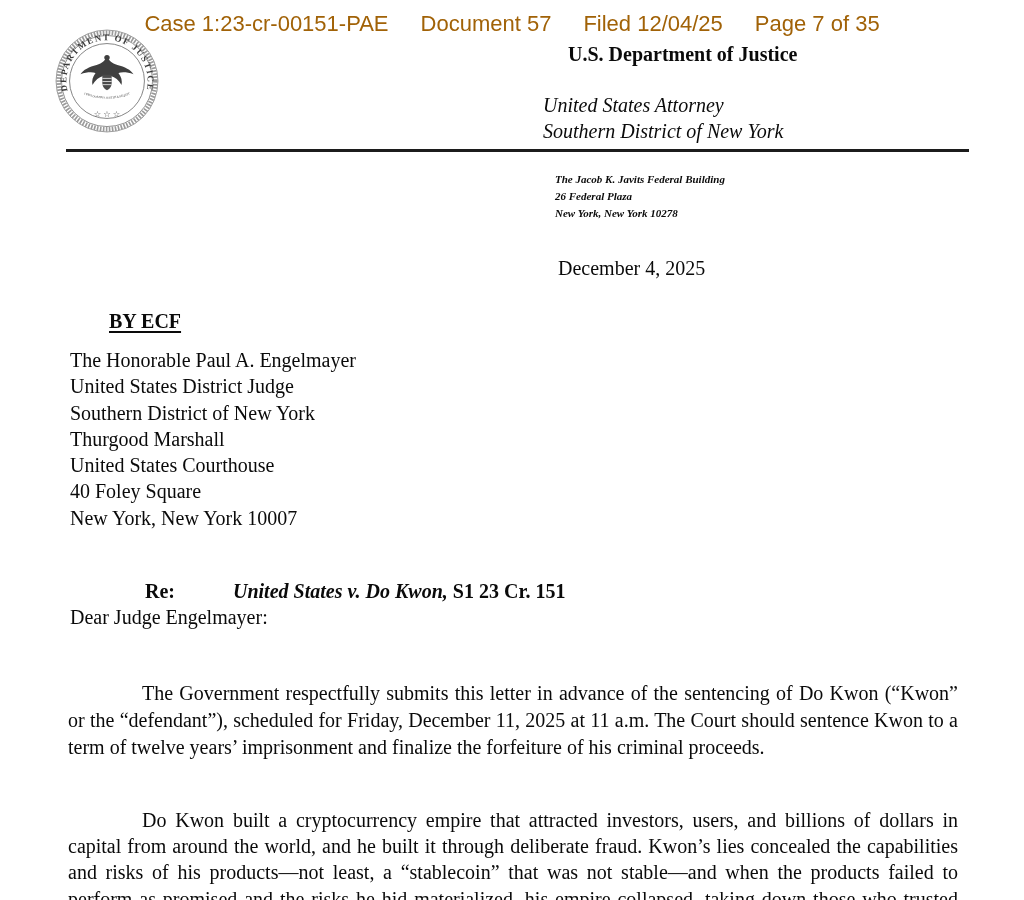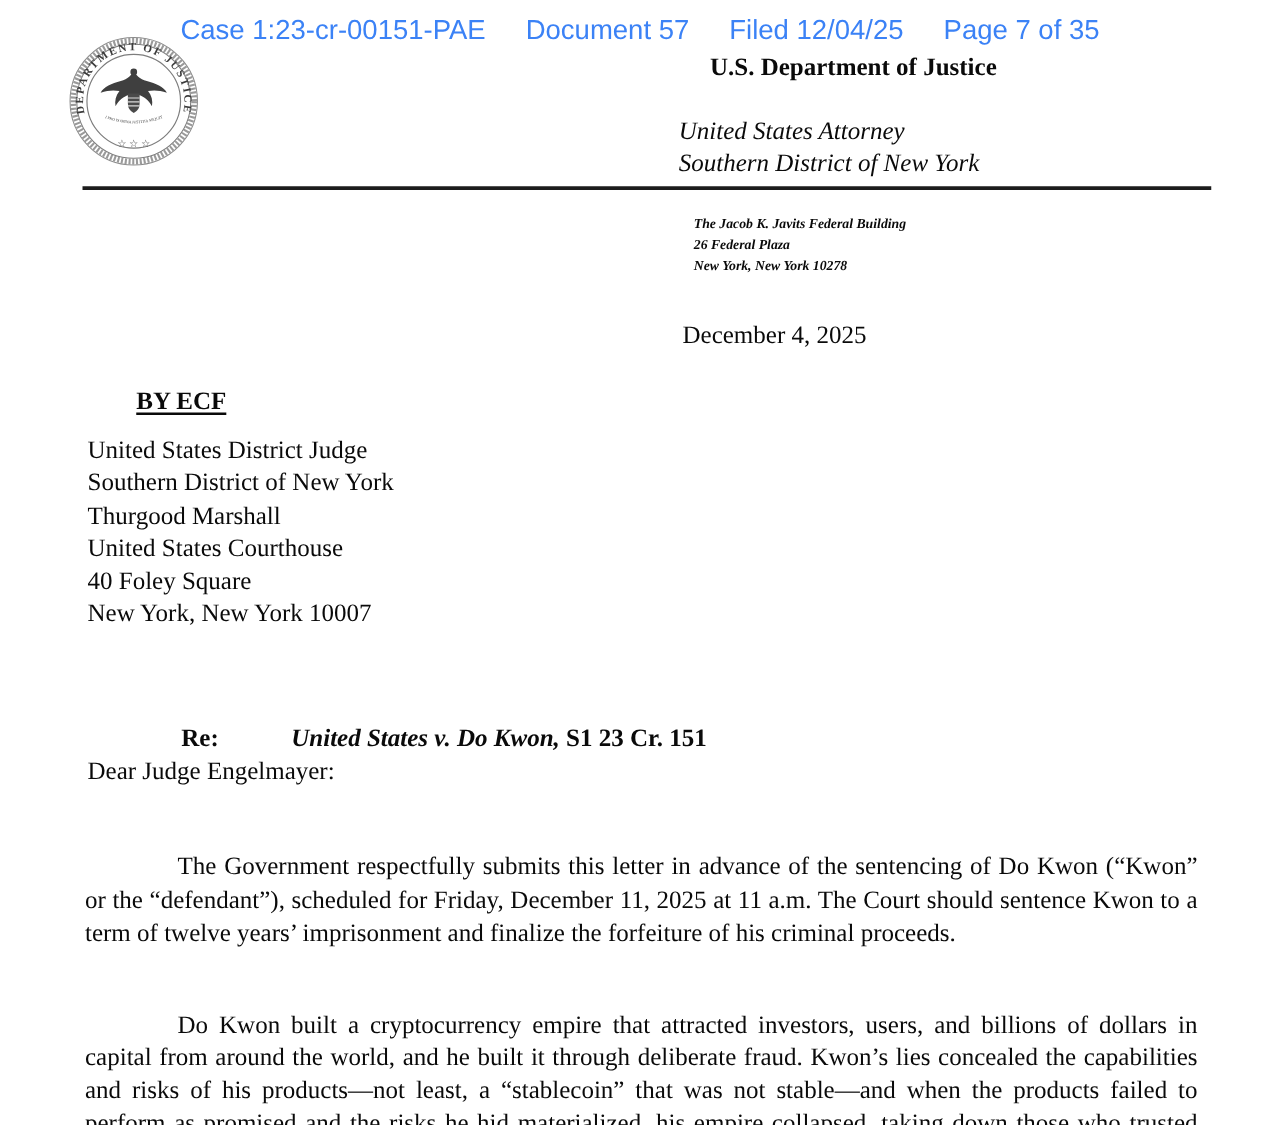--- a/index.html
+++ b/index.html
@@ -21,21 +21,21 @@
   .seal { position:absolute; left:55px; top:29px; width:104px; height:104px; }
   .dept     { position:absolute; left:543px; top:43px;  font-size:20px; font-weight:bold;margin-left:25px; }
   .office   { position:absolute; left:543px; top:94px;  font-size:20px; font-style:italic; }
   .district { position:absolute; left:543px; top:120px; font-size:20px; font-style:italic; }
   .rule { position:absolute; left:66px; top:149px; width:903px; height:3px; background:#1c1c1c; }
   .building {
     position:absolute; left:543px; top:171px;
     font-size:11px; font-style:italic; font-weight:bold; line-height:17px;margin-left:12px;
   }
 
-  .dateline { position:absolute; left:546px; top:257px; font-size:20px; }
+  .dateline { position:absolute; left:558px; top:257px; font-size:20px; }
 
   .byecf {
     position:absolute; left:70px; top:310px; font-size:20px; font-weight:bold;
     text-decoration:underline; text-decoration-thickness:2px; text-underline-offset:3px;margin-left:39px;
   }
 
   .addressee { position:absolute; left:70px; top:347px; font-size:20px; line-height:26.3px; }
   .addressee div { white-space:nowrap; }
 
   .reline { position:absolute; left:68px; top:580px; font-size:20px; display:flex; }
@@ -50,21 +50,21 @@
     font-size:20px; text-align:justify; text-indent:74px;
   }
   .para1 { top:660px; line-height:27px; }
   .para2 { top:787px; line-height:26.2px; }
 </style>
 </head>
 <body>
 
 <div class="page">
 
-  <div class="pacer" style="color: #3b82f6; gap: 32px;">
+  <div class="pacer" style="color: #a16207; gap: 32px;">
     <span>Case 1:23-cr-00151-PAE</span>
     <span>Document 57</span>
     <span>Filed 12/04/25</span>
     <span>Page 7 of 35</span>
   </div>
 
   <svg class="seal" viewBox="0 0 100 100" aria-hidden="true">
     <circle cx="50" cy="50" r="49" fill="none" stroke="#8c8c8c" stroke-width="0.8"></circle>
     <circle cx="50" cy="50" r="46.5" fill="none" stroke="#9a9a9a" stroke-width="4.5" stroke-dasharray="1.6 1.3"></circle>
     <circle cx="50" cy="50" r="43.8" fill="none" stroke="#7d7d7d" stroke-width="0.8"></circle>
@@ -99,20 +99,21 @@
     <div>The Jacob K. Javits Federal Building</div>
     <div>26 Federal Plaza</div>
     <div>New York, New York 10278</div>
   </div>
 
   <div class="dateline">December 4, 2025</div>
 
   <div class="byecf">BY ECF</div>
 
   <div class="addressee">
+    <div>The Honorable Paul A. Engelmayer</div>
     <div>United States District Judge</div>
     <div>Southern District of New York</div>
     <div>Thurgood Marshall</div>
     <div>United States Courthouse</div>
     <div>40 Foley Square</div>
     <div>New York, New York 10007</div>
   </div>
 
   <div class="reline">
     <span class="re-label">Re:</span>

